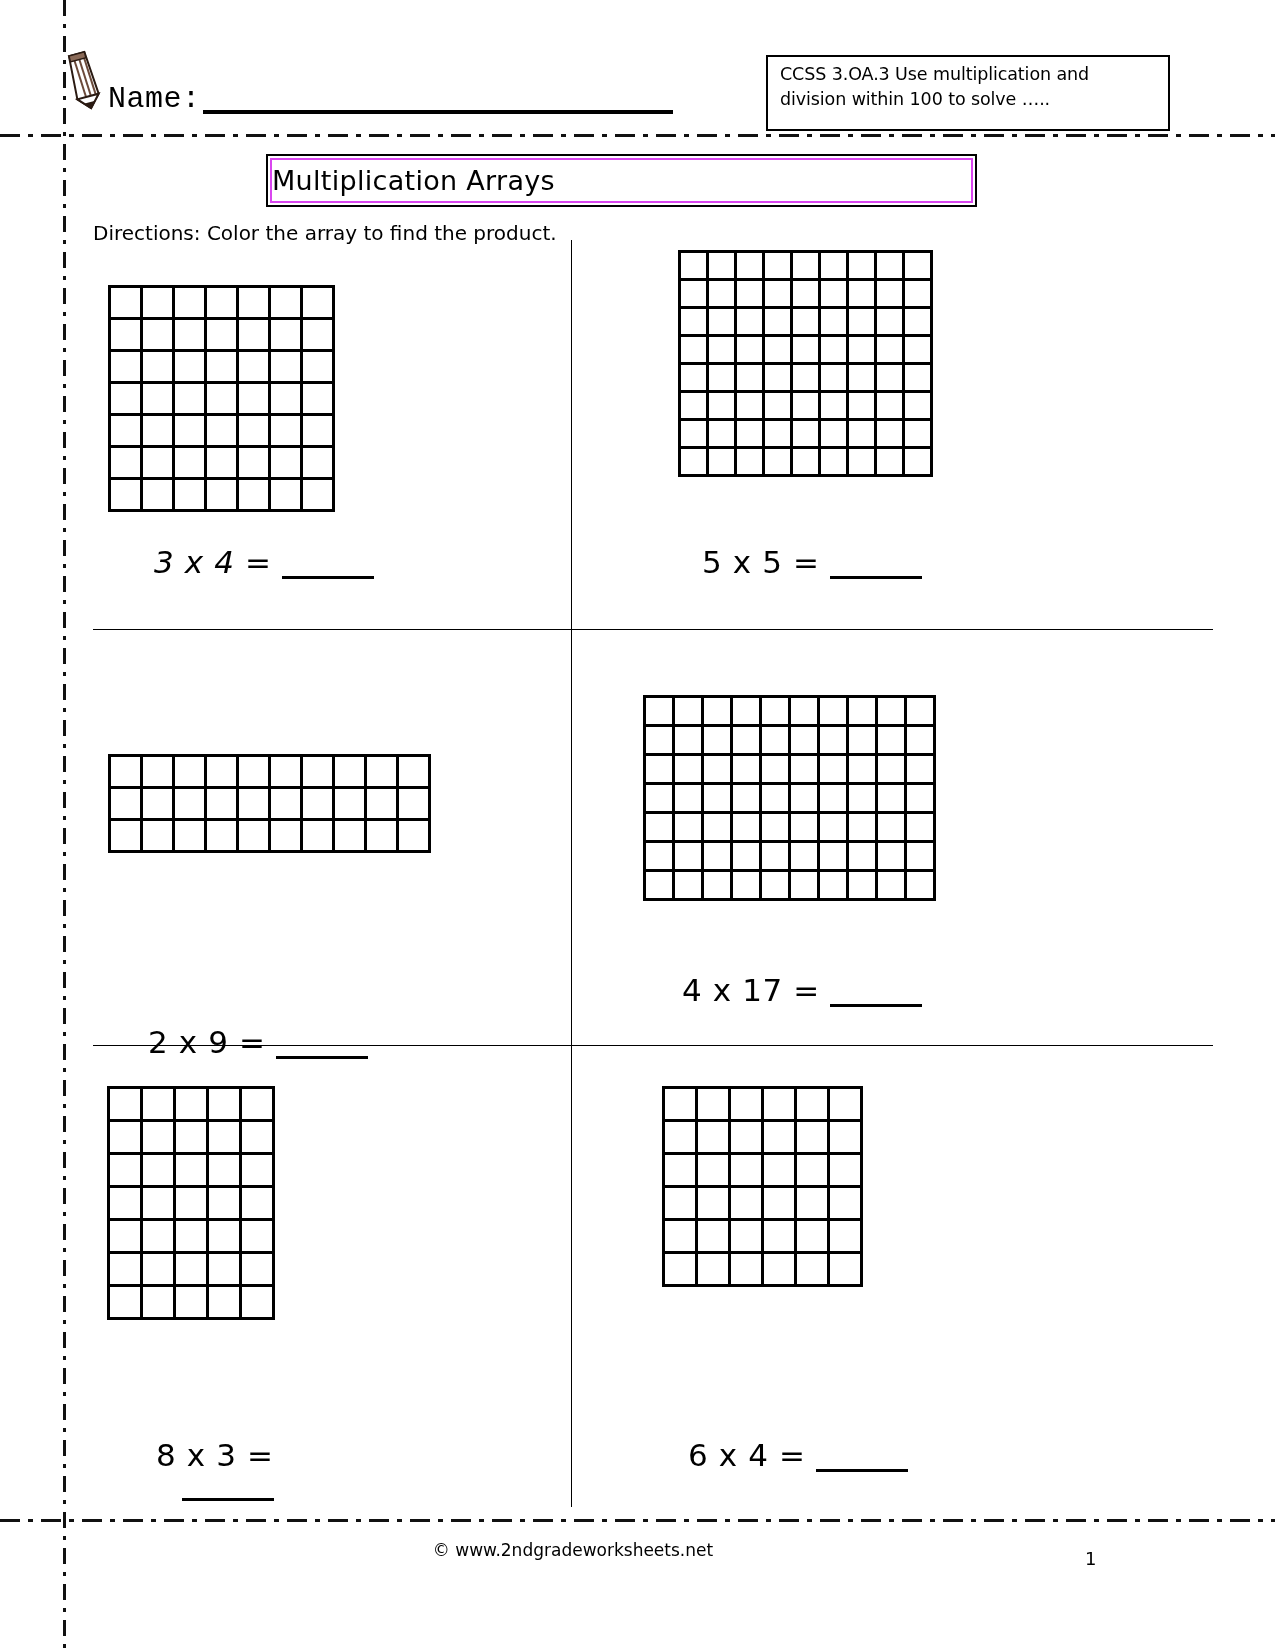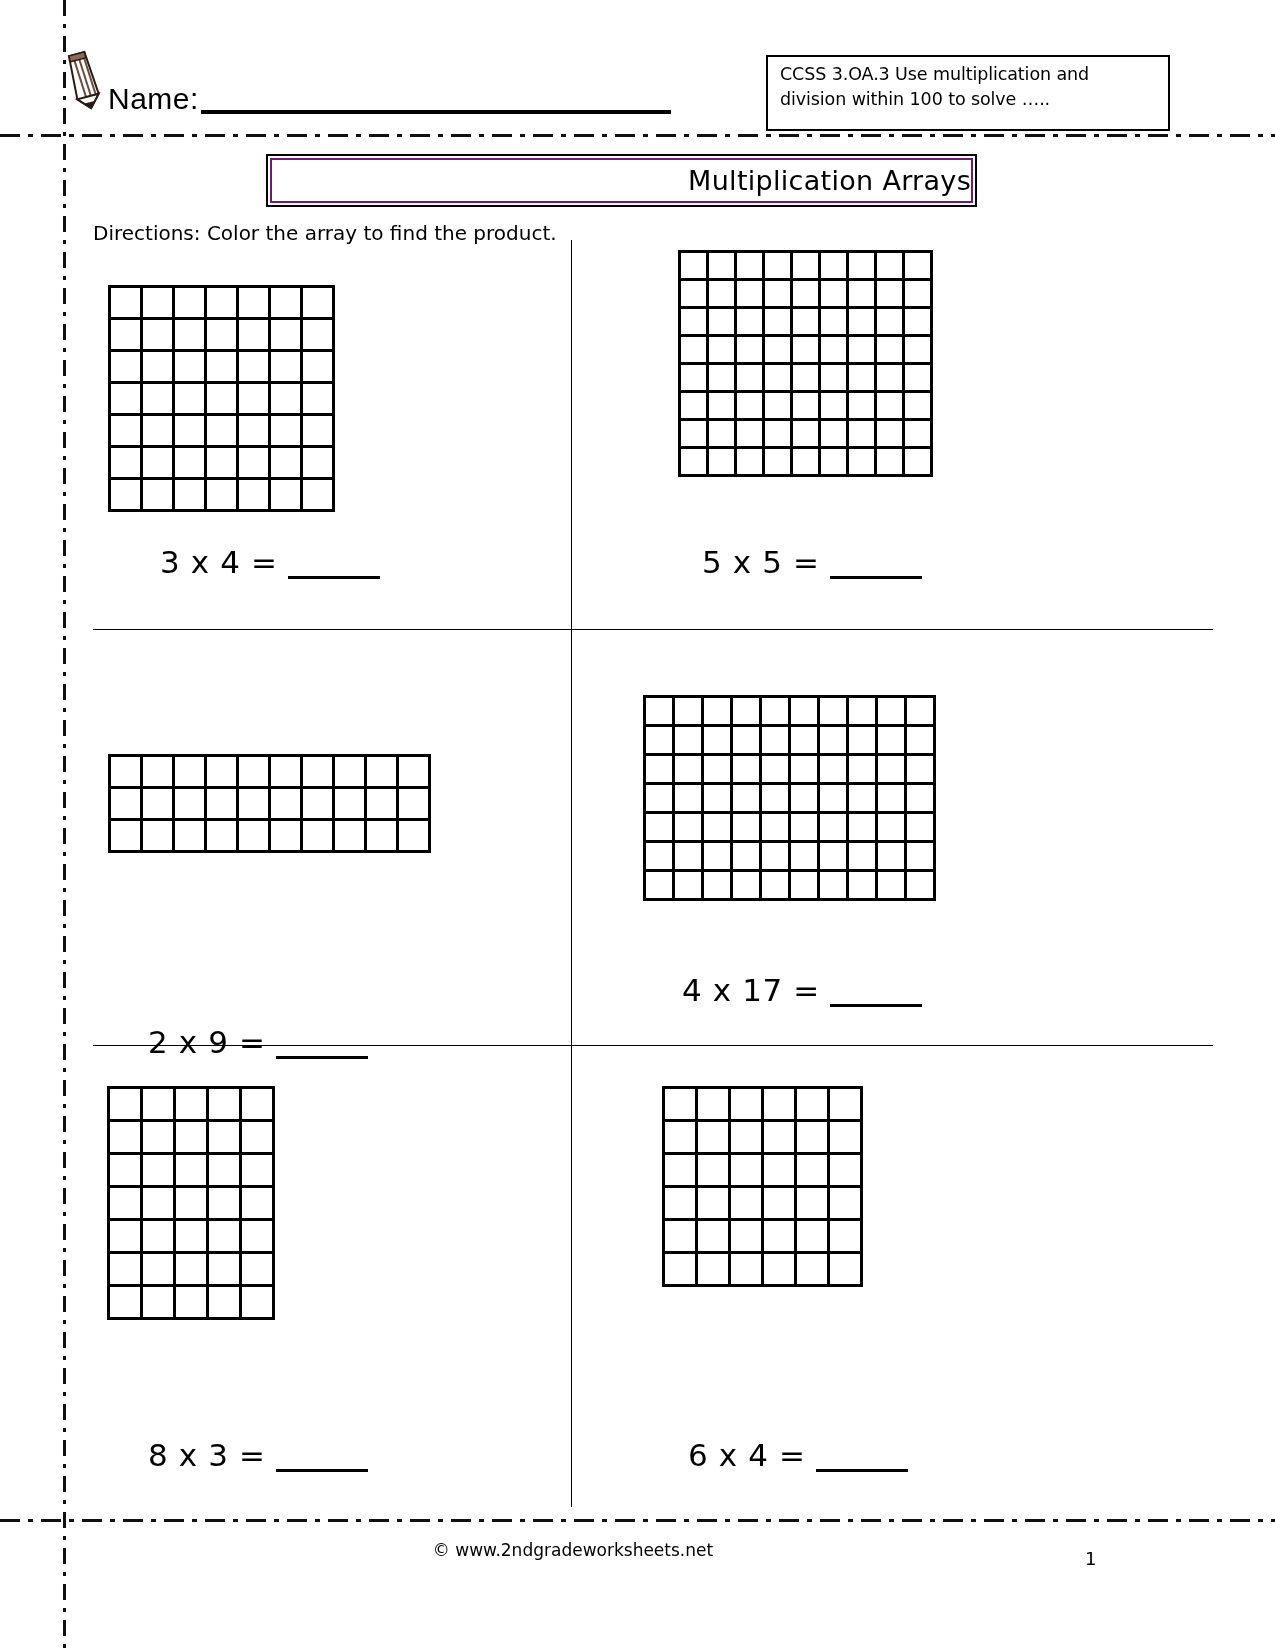--- a/index.html
+++ b/index.html
@@ -74,21 +74,21 @@
     height: 66px;
   }
   .name-row {
     position: absolute;
     left: 108px;
     top: 82px;
     display: flex;
     align-items: flex-end;
   }
   .name-label {
-    font-family: Liberation Sans, sans-serif;
+    font-family: Liberation Mono, monospace;
     font-size: 30px;
     line-height: 30px;
     letter-spacing: 0.5px;
   }
   .name-blank {
     width: 470px;
     border-bottom: 4px solid #000;
     height: 28px;
     margin-left: 2px;
   }
@@ -117,25 +117,25 @@
     top: 154px;
     width: 711px;
     height: 53px;
     border: 2px solid #000;
     box-sizing: border-box;
     padding: 2px;
   }
   .title-box-inner {
     width: 100%;
     height: 100%;
-    border: 2px solid #701a75;
+    border: 2px solid #d946ef;
     box-sizing: border-box;
     display: flex;
     align-items: center;
-    justify-content: flex-end;
+    justify-content: flex-start;
   }
   .title-text {
     font-family: "DejaVu Sans", sans-serif;
     font-size: 27px;
     letter-spacing: 0.3px;
   }
 
   .directions {
     position: absolute;
     left: 93px;
@@ -305,21 +305,21 @@
         <div class="cell"></div>
         <div class="cell"></div>
         <div class="cell"></div>
         <div class="cell"></div>
         <div class="cell"></div>
         <div class="cell"></div>
         <div class="cell"></div>
         <div class="cell"></div>
       </div>
   </div>
-  <div class="equation" style="left:160px; top:545px;">
+  <div class="equation" style="left:154px; top:545px;font-style:italic;">
     <span class="eq-text">3 x 4 =</span>
     <span class="eq-blank"></span>
   </div>
 
   <div class="problem" style="left:678px; top:250px;">
     <div class="grid" style="grid-template-columns: repeat(9, 28px); grid-auto-rows: 28px;">
         <div class="cell"></div>
         <div class="cell"></div>
         <div class="cell"></div>
         <div class="cell"></div>
@@ -548,21 +548,21 @@
         <div class="cell"></div>
         <div class="cell"></div>
         <div class="cell"></div>
         <div class="cell"></div>
         <div class="cell"></div>
         <div class="cell"></div>
         <div class="cell"></div>
         <div class="cell"></div>
       </div>
   </div>
-  <div class="equation" style="left:148px; top:1438px;">
+  <div class="equation" style="left:156px; top:1438px;flex-direction:column;">
     <span class="eq-text">8 x 3 =</span>
     <span class="eq-blank"></span>
   </div>
 
   <div class="problem" style="left:662px; top:1086px;">
     <div class="grid" style="grid-template-columns: repeat(6, 33px); grid-auto-rows: 33px;">
         <div class="cell"></div>
         <div class="cell"></div>
         <div class="cell"></div>
         <div class="cell"></div>

